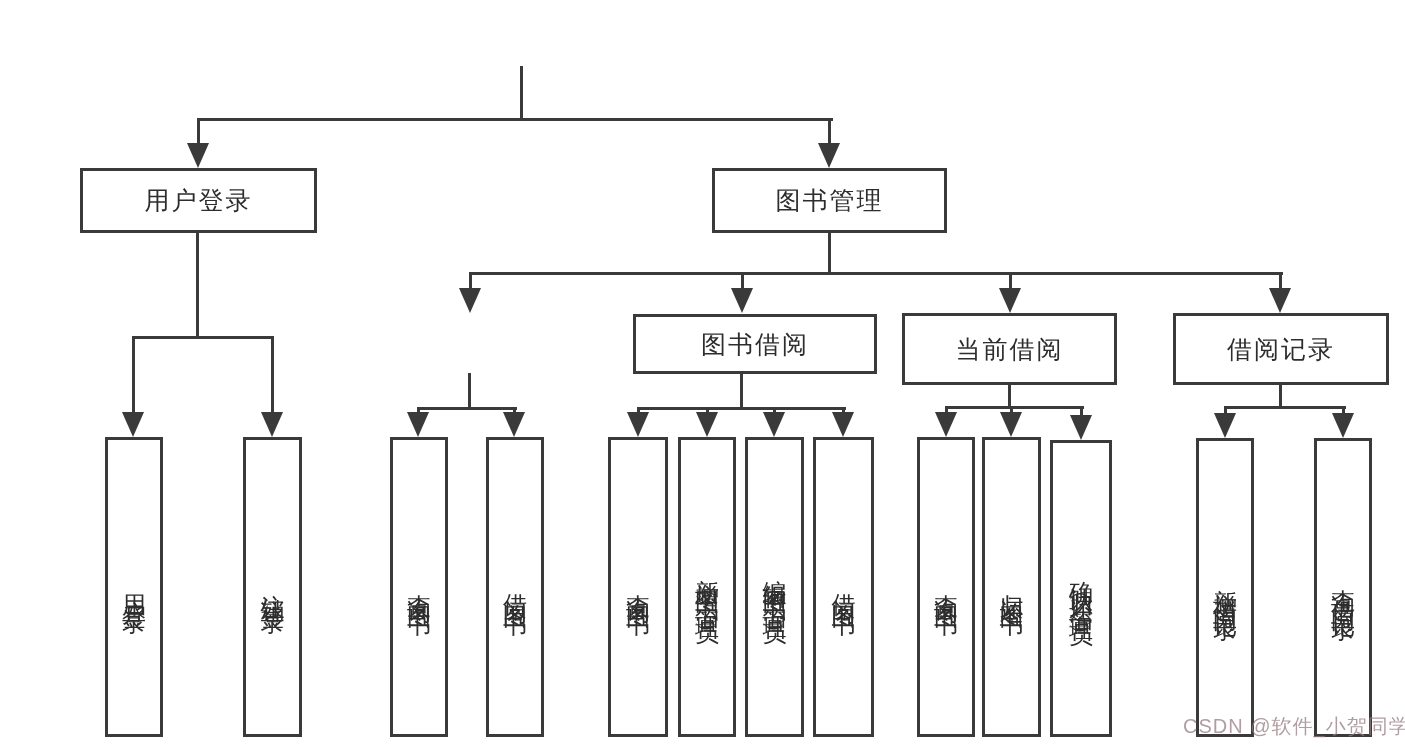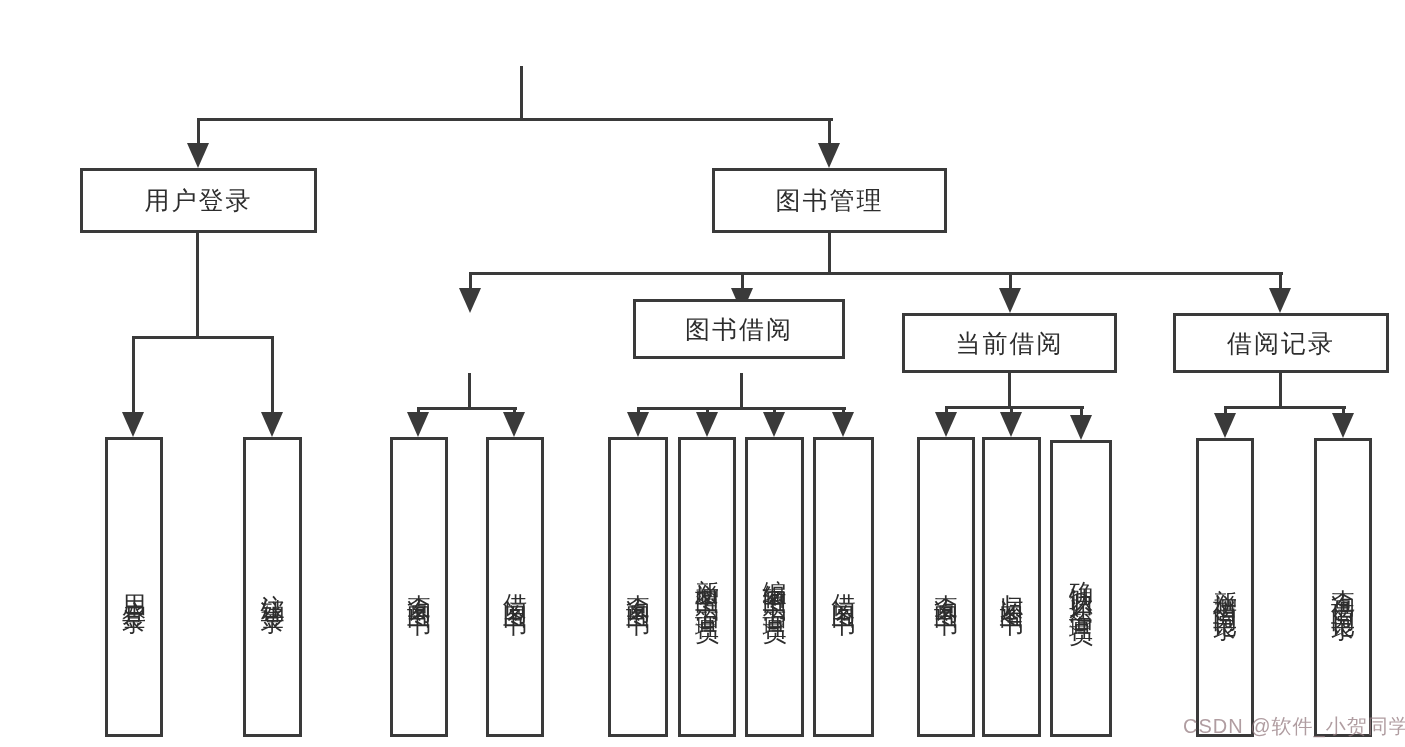--- a/index.html
+++ b/index.html
@@ -93,23 +93,23 @@
   <div class="line" style="left:1224px;top:406px;width:122px;height:3px;"></div>
   <div class="line" style="left:1224px;top:408px;width:3px;height:8px;"></div>
   <div class="arrow" style="left:1214px;top:413px;"></div>
   <div class="line" style="left:1342px;top:408px;width:3px;height:8px;"></div>
   <div class="arrow" style="left:1332px;top:413px;"></div>
 
 
   <div class="box hbox" style="left:80px;top:168px;width:237px;height:65px;">用户登录</div>
   <div class="box hbox" style="left:712px;top:168px;width:235px;height:65px;">图书管理</div>
 
-  <div class="box hbox" style="left:633px;top:299px;width:212px;height:60px;">图书借阅</div>
-  <div class="box hbox" style="left:902px;top:313px;width:215px;height:60px;">当前借阅</div>
-  <div class="box hbox" style="left:1173px;top:313px;width:216px;height:60px;">借阅记录</div>
+  <div class="box hbox" style="left:633px;top:314px;width:244px;height:60px;">图书借阅</div>
+  <div class="box hbox" style="left:902px;top:313px;width:215px;height:72px;">当前借阅</div>
+  <div class="box hbox" style="left:1173px;top:313px;width:216px;height:72px;">借阅记录</div>
 
   <div class="box vbox" style="left:105px;top:437px;width:58px;height:300px;">
     <span class="vtext">用户登录</span>
   </div>
   <div class="box vbox" style="left:243px;top:437px;width:59px;height:300px;">
     <span class="vtext">注销登录</span>
   </div>
 
   <div class="box vbox" style="left:390px;top:437px;width:58px;height:300px;">
     <span class="vtext">查询图书</span>

